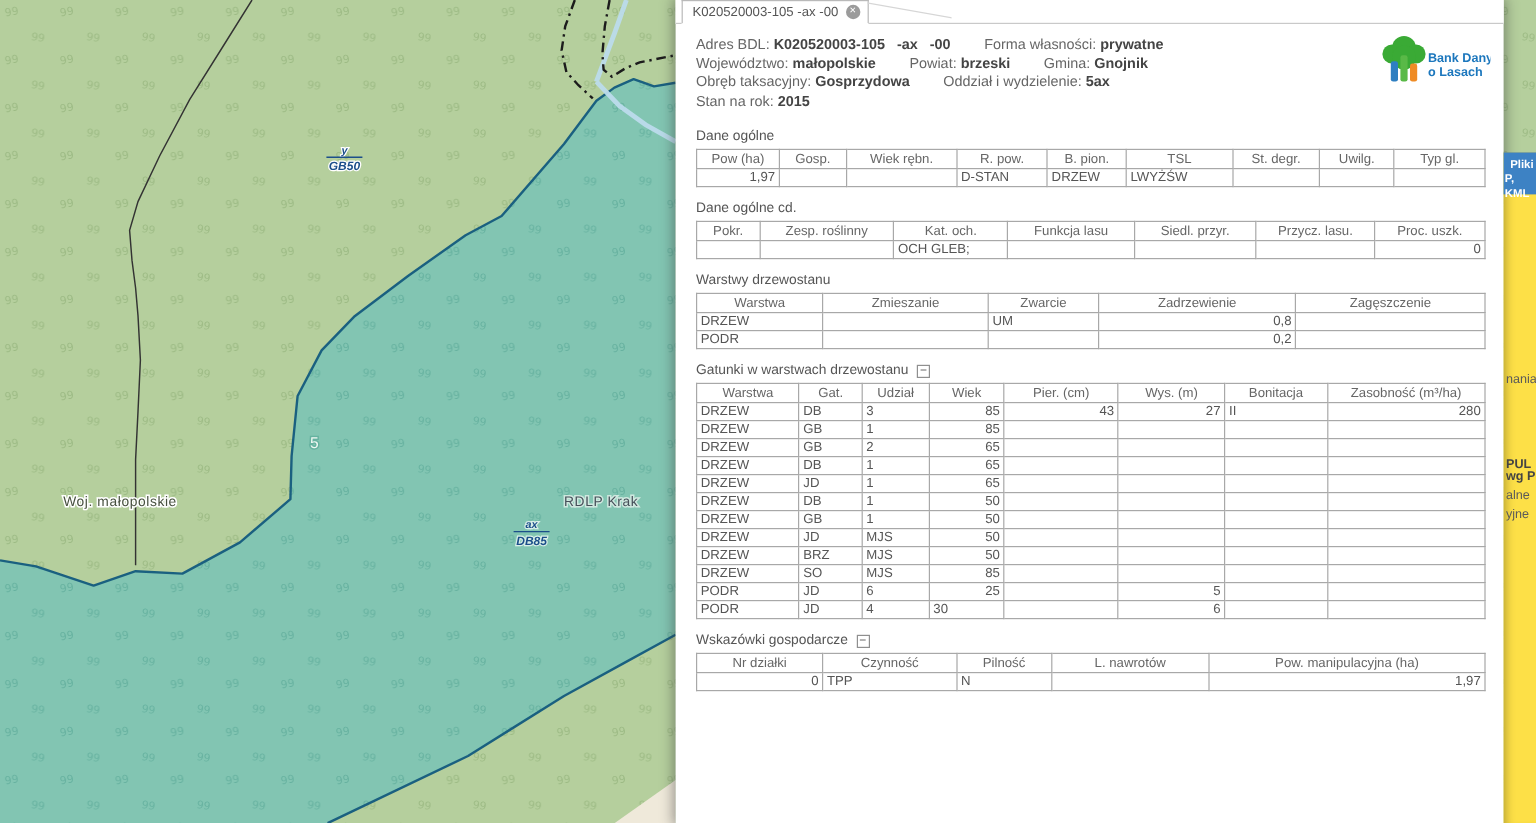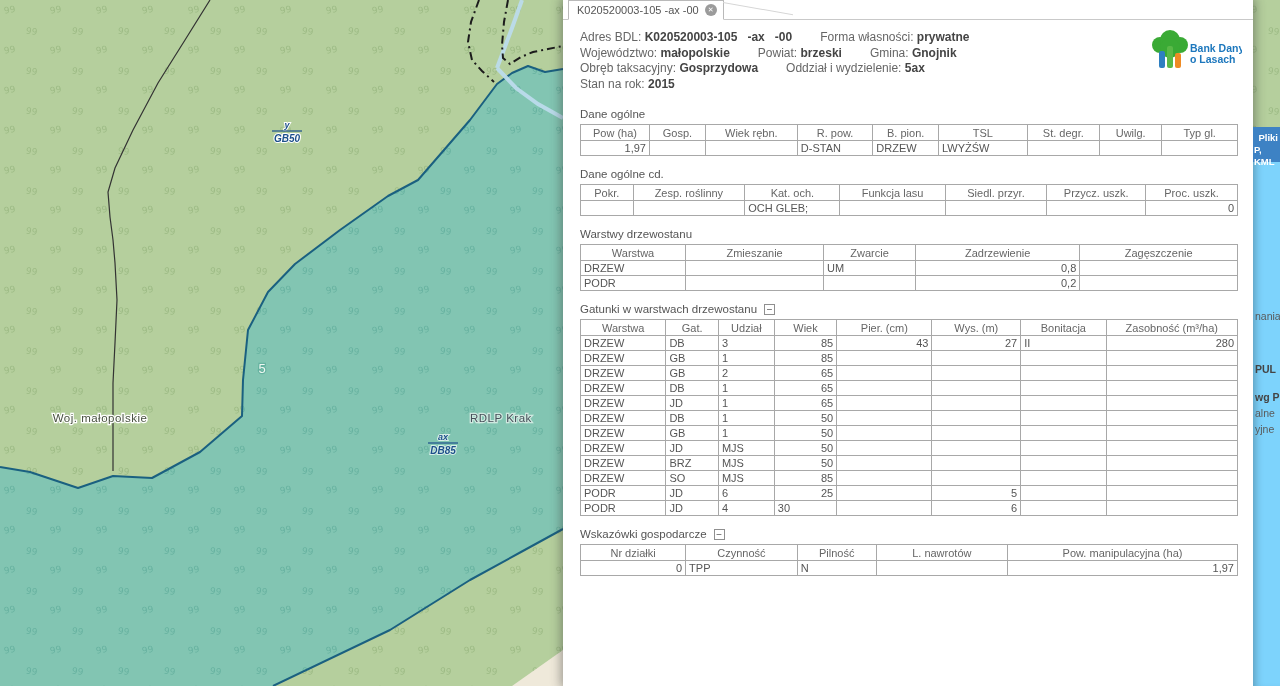--- a/index.html
+++ b/index.html
@@ -6,34 +6,34 @@
   body{
     width:1280px;height:686px;overflow:hidden;position:relative;
     font-family:"Liberation Sans","DejaVu Sans",sans-serif;
     background:#b5cf9d;
   }
   
   #map{position:absolute;left:0;top:0;width:1280px;height:686px;}
   
   .side-menu{
     position:absolute;left:1253px;top:127px;width:27px;bottom:0;
-    background:#7dd3fc;
+    background:#fde047;
     box-shadow:inset 8px 0 8px -6px rgba(0,0,0,.28);
     z-index:3;
   }
   .side-btn{
     position:absolute;left:0;top:0;width:27px;height:35px;
     background:#3d82c4;color:#fff;font-size:9.5px;font-weight:bold;
     line-height:12px;padding-top:5px;box-sizing:border-box;cursor:pointer;
   }
   .side-btn .l1{display:block;text-align:right;padding-right:2px;}
   .side-btn .l2{display:block;text-align:left;padding-left:1px;}
   .cut-label{position:absolute;left:2px;font-size:10.5px;color:#5a5a5a;white-space:nowrap;}
   .cut-label.b{font-weight:bold;color:#444;}
-  .pos1{top:183px}.pos2{top:236px}.pos3{top:264px}.pos4{top:280px}.pos5{top:296px}
+  .pos1{top:183px}.pos2{top:254px}.pos3{top:264px}.pos4{top:280px}.pos5{top:296px}
   
   .panel{
     position:absolute;left:563px;top:0;width:690px;height:686px;
     background:#fff;z-index:2;
     box-shadow:0 0 10px 2px rgba(50,50,50,.45);
     color:#555;
   }
   .titlebar{height:27px;position:relative;border-bottom:1px solid #ececec;background:#fdfdfd;}
   .titlebar .t{position:absolute;left:9px;top:6px;font-size:13px;color:#3c3c3c;}
   .tb-icons{position:absolute;right:8px;top:7px;display:flex;gap:6px;align-items:center;}
@@ -224,21 +224,21 @@
             <col style="width: 15%;">
             <col style="width: 14%;">
           </colgroup>
           <thead>
             <tr>
               <th>Pokr.</th>
               <th>Zesp. roślinny</th>
               <th>Kat. och.</th>
               <th>Funkcja lasu</th>
               <th>Siedl. przyr.</th>
-              <th>Przycz. uszk.</th>
+              <th>Przycz. lasu.</th>
               <th>Proc. uszk.</th>
             </tr>
           </thead>
           <tbody>
             <tr>
               <td style="text-align: left;"></td>
               <td style="text-align: left;"></td>
               <td style="text-align: left;">OCH GLEB;</td>
               <td style="text-align: left;"></td>
               <td style="text-align: left;"></td>

